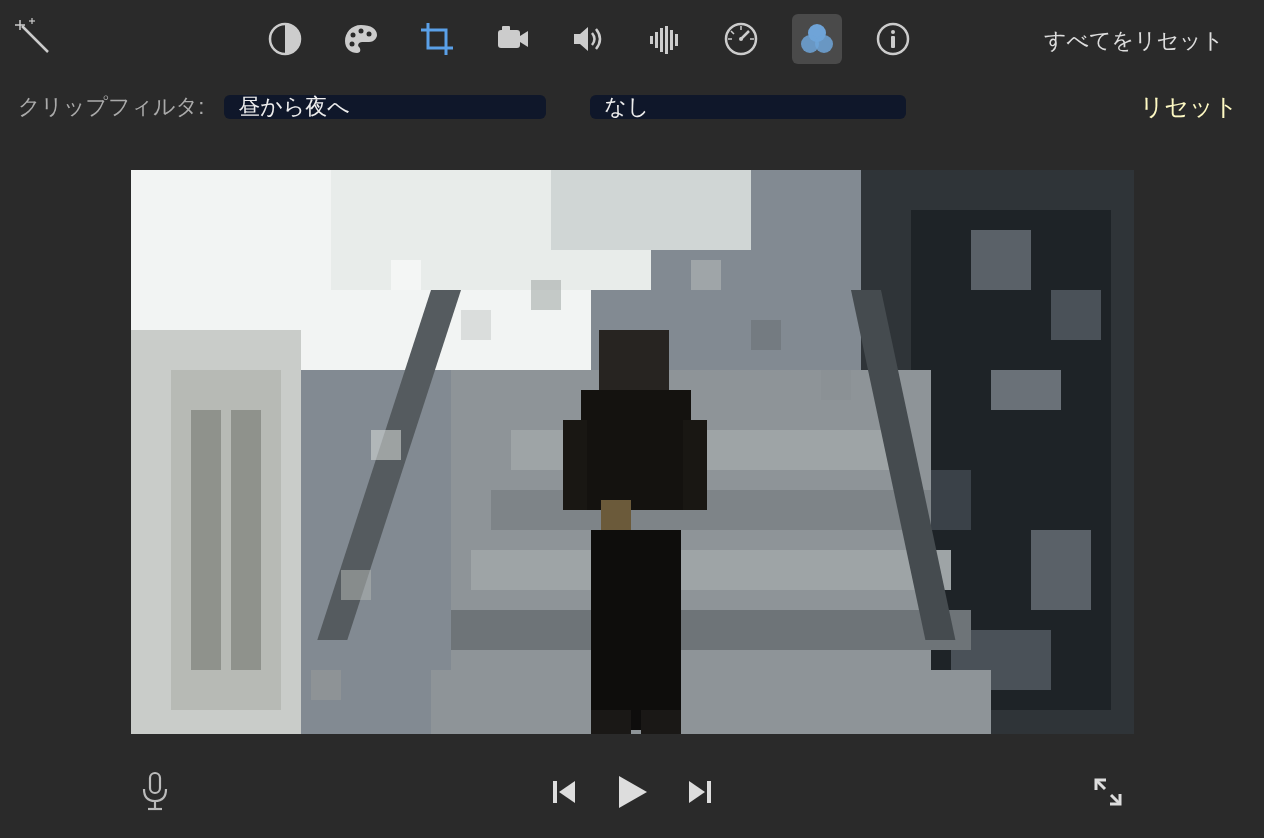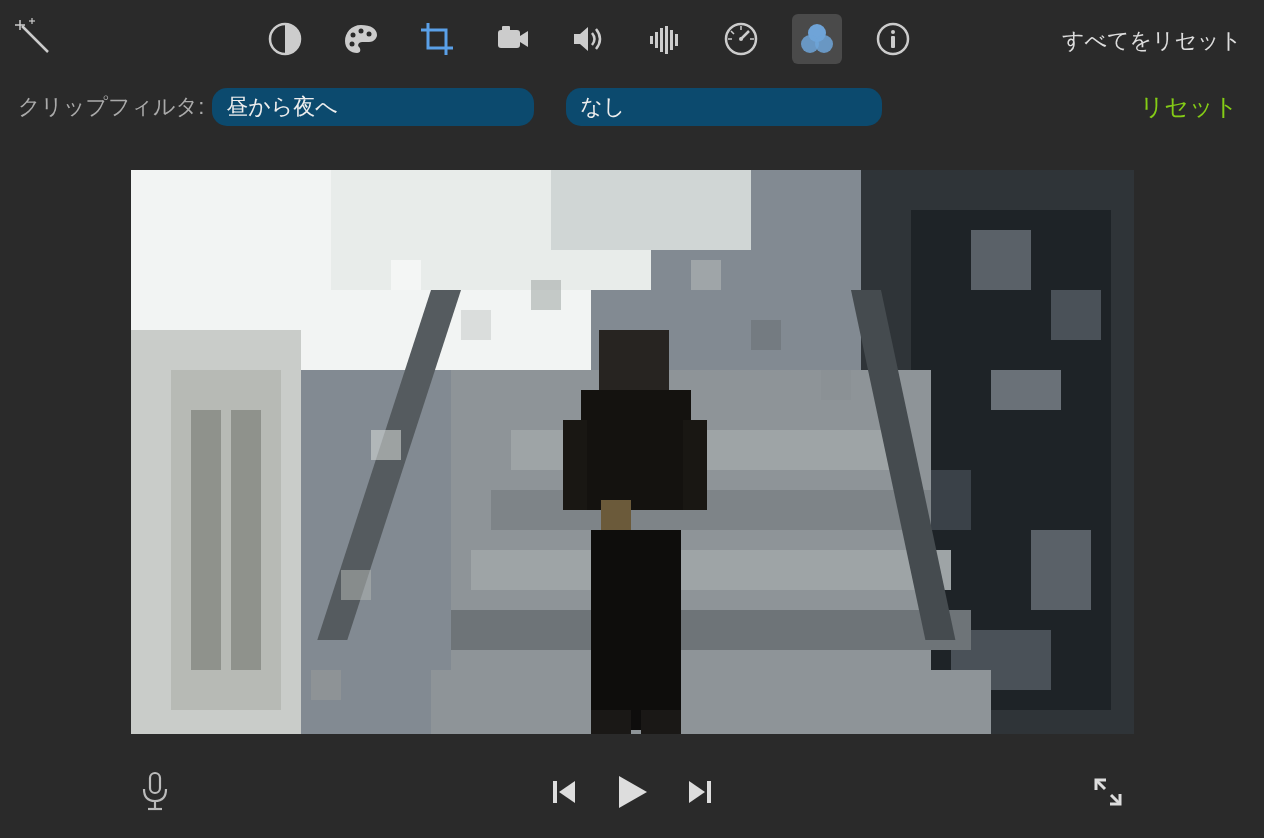--- a/index.html
+++ b/index.html
@@ -41,56 +41,56 @@
     align-items: center;
     justify-content: center;
     border-radius: 6px;
     cursor: pointer;
   }
   .tool-btn.active {
     background: #4a4a4a;
   }
   .reset-all {
     position: absolute;
-    right: 22px;
+    right: 40px;
     top: 26px;
     font-size: 22px;
     color: #ddd;
     cursor: pointer;
   }
 
   
   .filter-row {
     height: 58px;
     display: flex;
     align-items: center;
     padding: 0 18px;
-    gap: 8px;
+    gap: 20px;
   }
   .filter-label {
     font-size: 22px;
     color: #aaa;
     white-space: nowrap;
   }
   .dropdown {
-    background: #0c4a6e;
-    border-radius: 15px;
+    background: #0f172a;
+    border-radius: 6px;
     padding: 6px 14px;
     font-size: 22px;
     color: #eee;
     cursor: pointer;
-    height: 38px;
+    height: 24px;
     display: flex;
     align-items: center;
   }
   .clip-filter { width: 322px; margin-right: 24px; }
   .audio-effect { width: 316px; margin-right: 20px; }
   .reset-btn {
     font-size: 24px;
-    color: #84cc16;
+    color: #fef9c3;
     cursor: pointer;
     margin-left: auto;
     margin-right: 8px;
   }
 
   
   .preview-area {
     display: flex;
     justify-content: center;
     padding-top: 34px;

